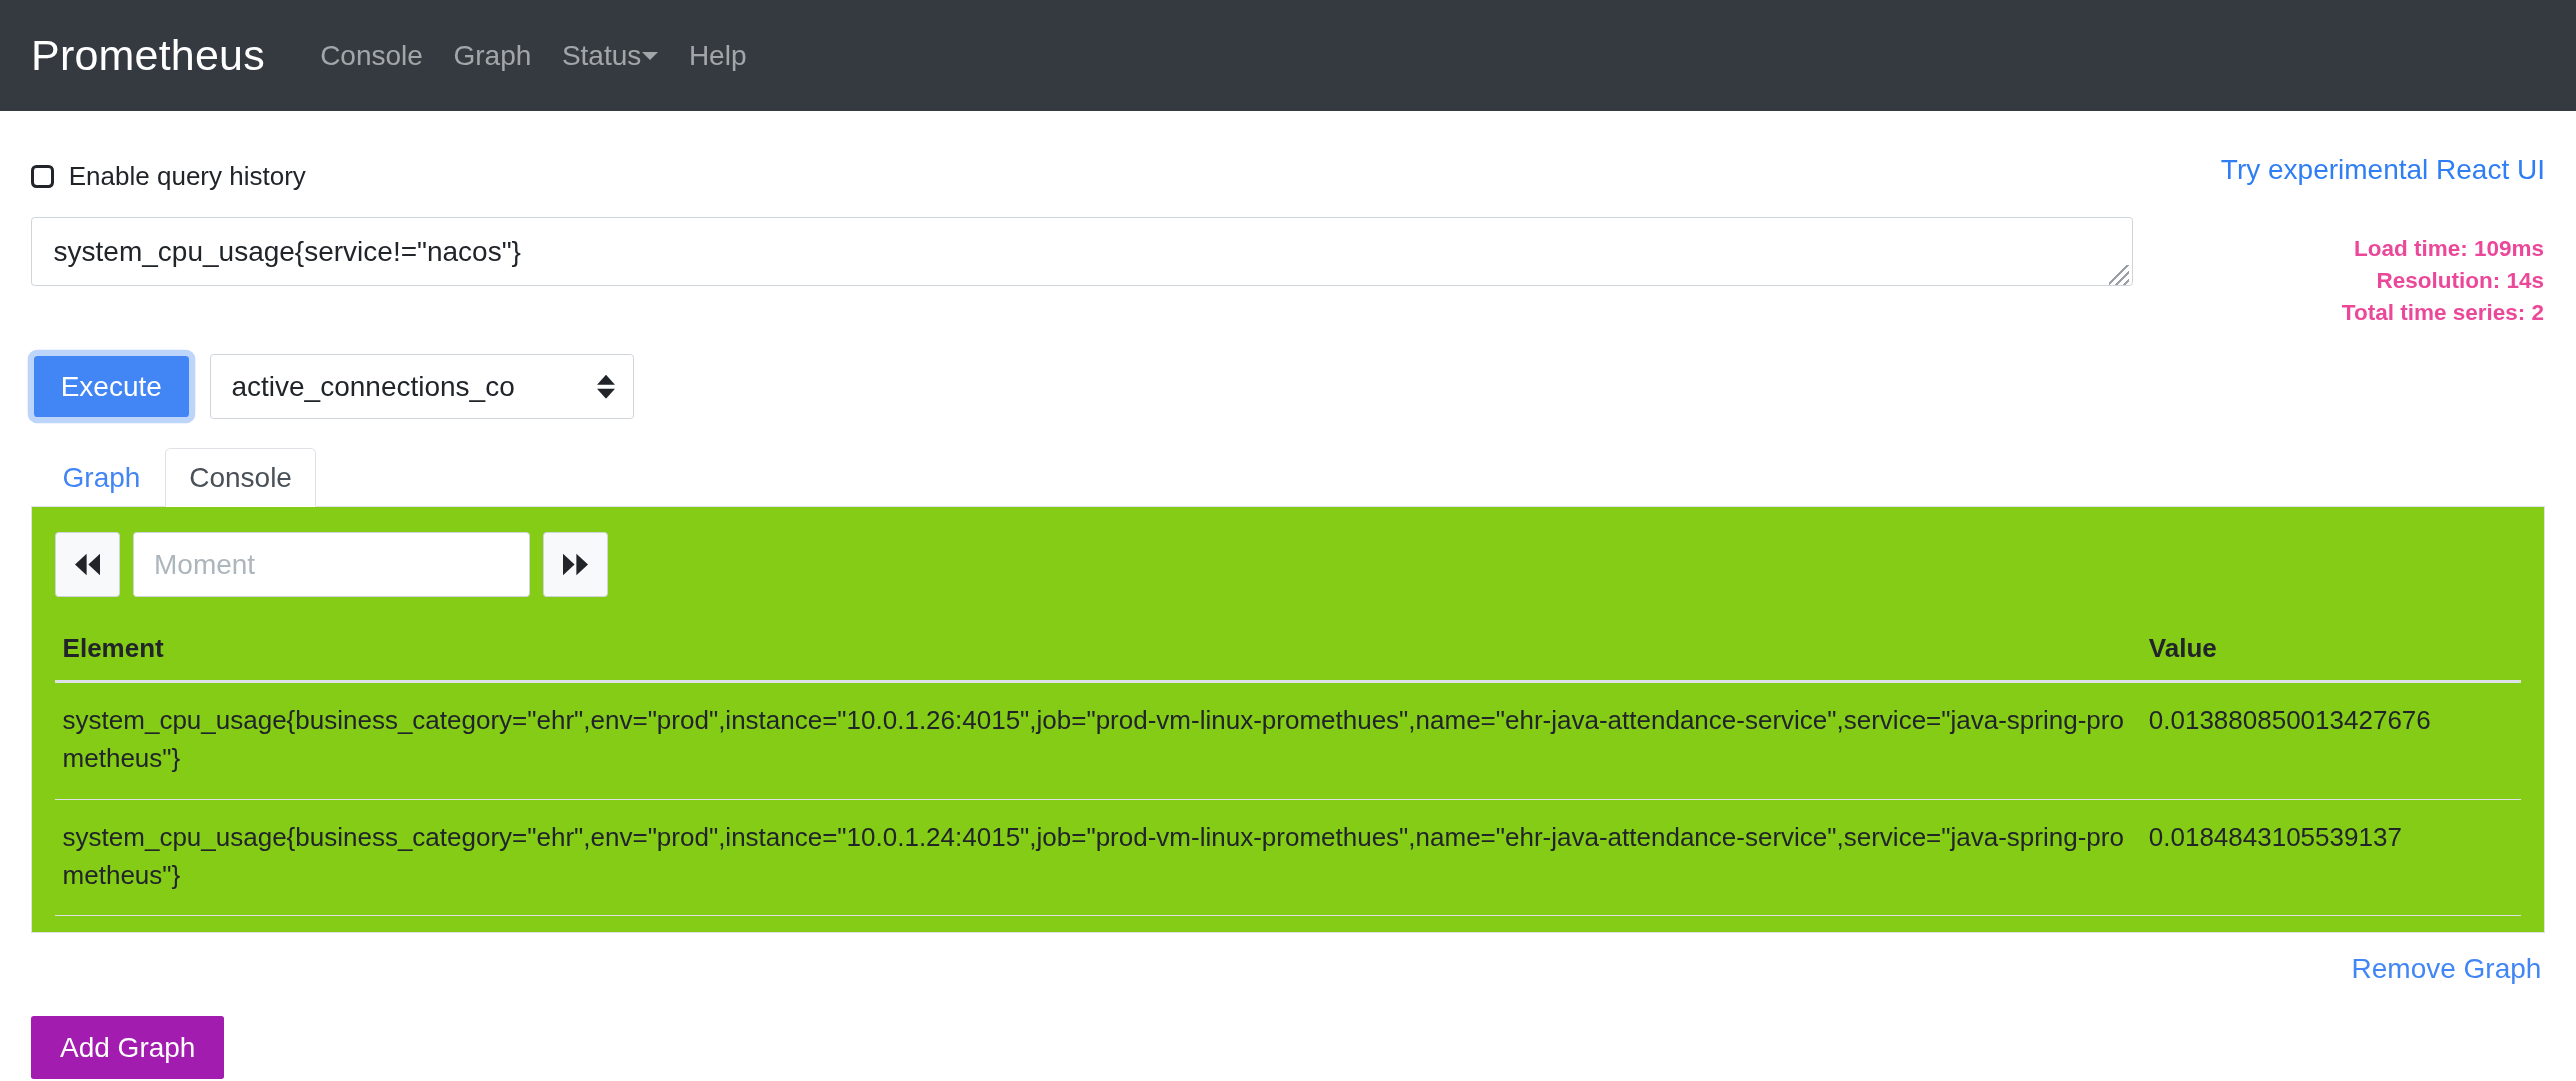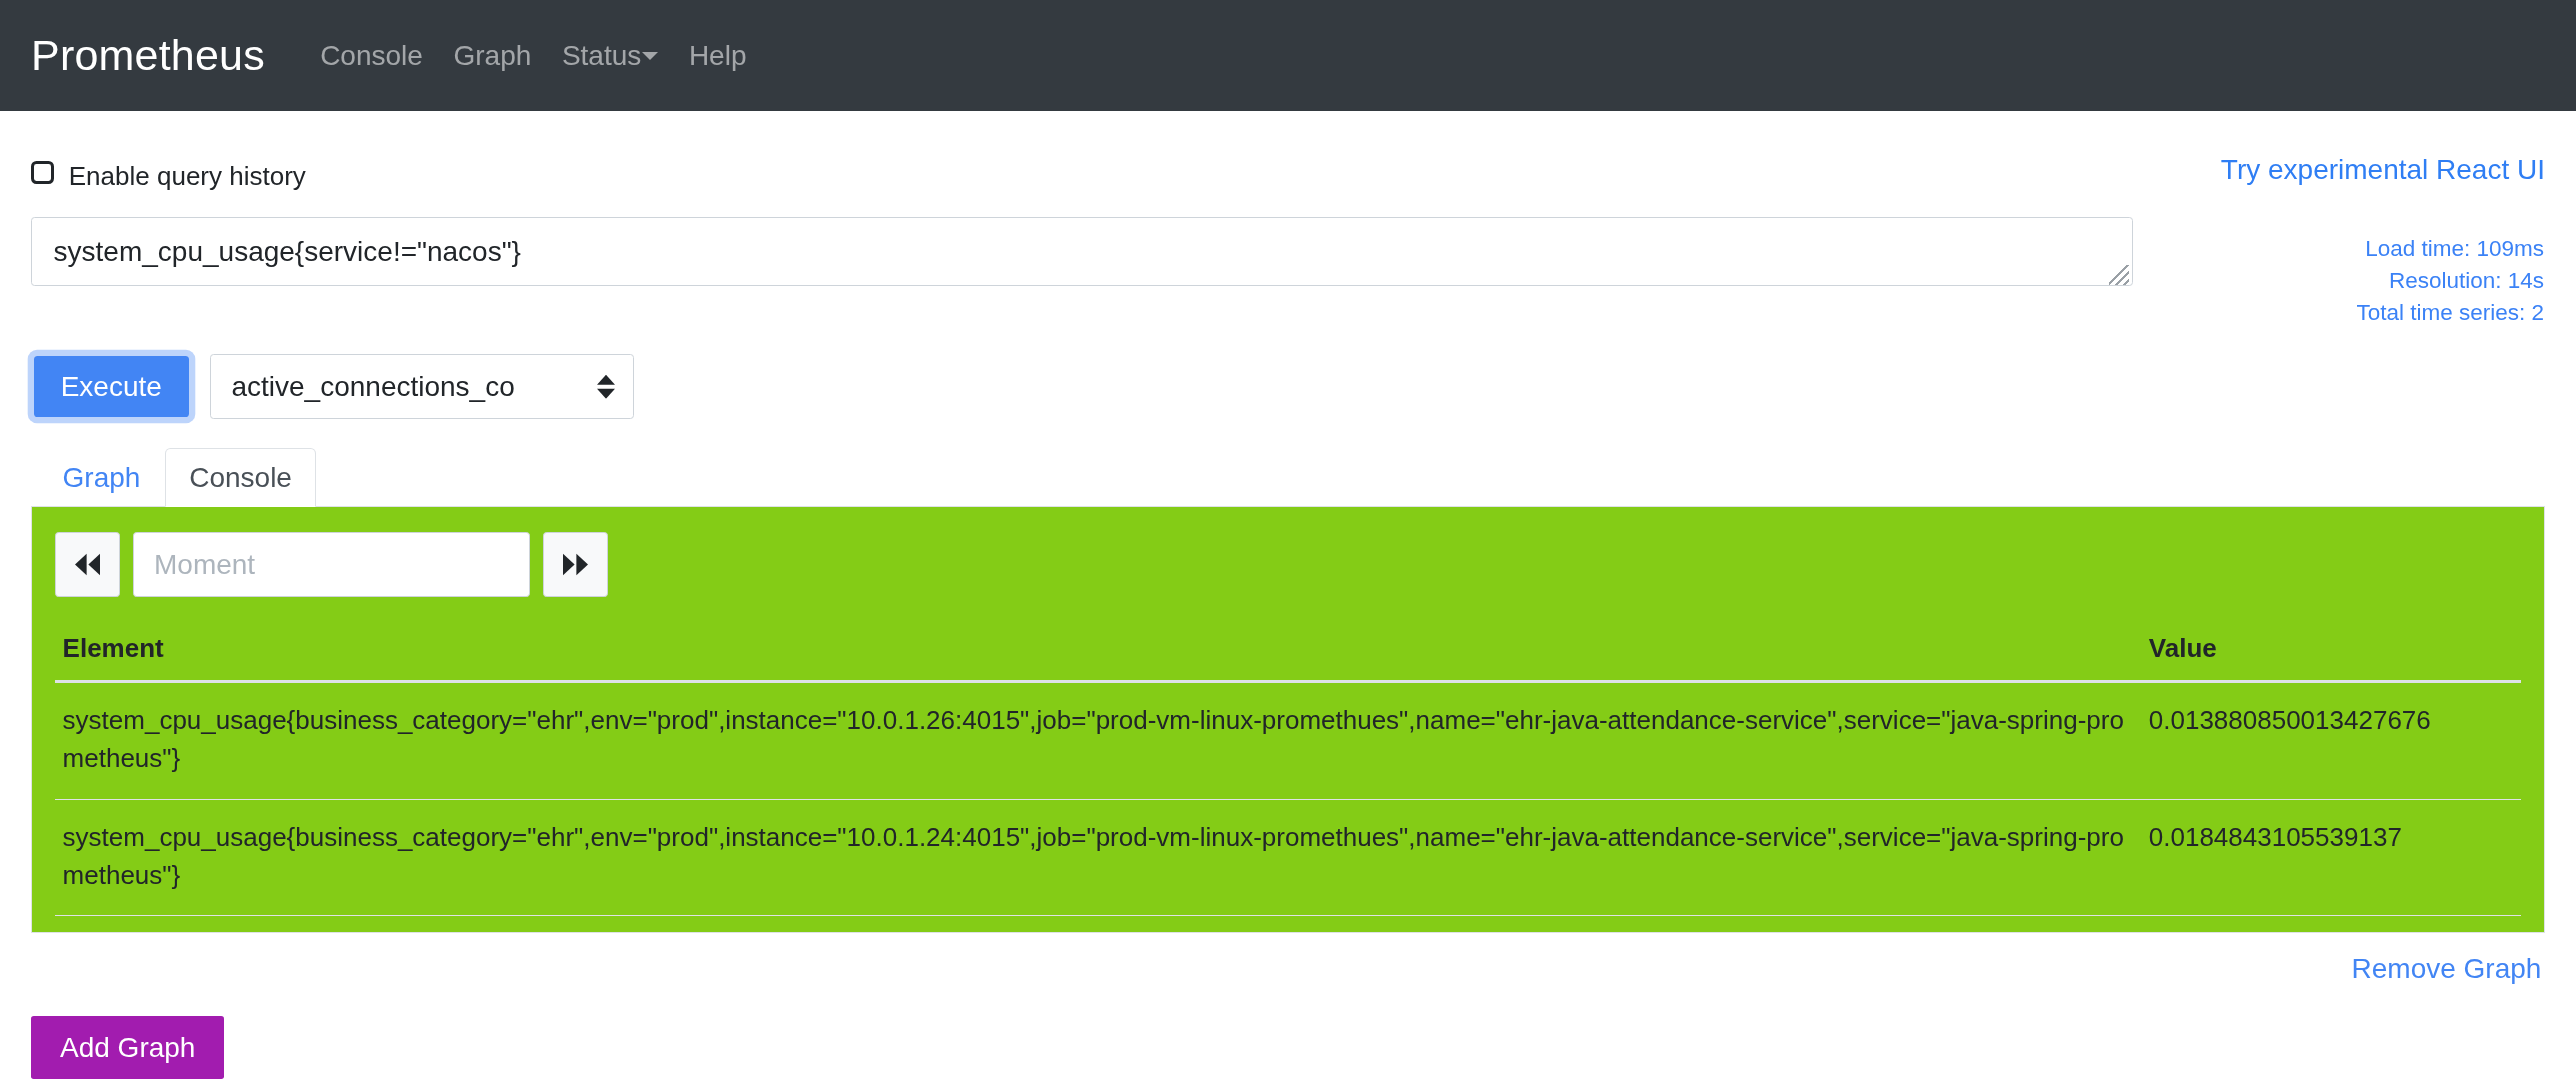--- a/index.html
+++ b/index.html
@@ -49,21 +49,21 @@
   .page { padding: 0 31px; position: relative; }
 
   .toprow {
     display: flex;
     justify-content: space-between;
     align-items: flex-start;
   }
 
   .hist-row {
     display: flex;
-    align-items: flex-start;
+    align-items: center;
     gap: 14.4px;
     padding-top: 50px;
   }
   .cb {
     width: 23.4px; height: 23.4px;
     border: 3.6px solid #212529;
     border-radius: 5.4px;
     background: #fff;
     flex: none;
     cursor: pointer;
@@ -116,26 +116,27 @@
     pointer-events: none;
     background:
       linear-gradient(135deg, transparent 0 44%, #9aa0a6 44% 52%, transparent 52% 64%),
       linear-gradient(135deg, transparent 0 64%, #9aa0a6 64% 72%, transparent 72% 84%),
       linear-gradient(135deg, transparent 0 84%, #9aa0a6 84% 92%, transparent 92%);
   }
 
   .stats {
     margin-left: 32px;
     font-size: 22.5px;
-    color: #3b82f6;
+    color: #ec4899;
     line-height: 32px;
     text-align: right;
     width: 379px;
     padding-top: 16px;
     white-space: nowrap;
+    font-weight: bold;
   }
 
   
   .exec-row {
     display: flex;
     align-items: center;
     margin-top: 25px;
     gap: 0;
   }
   .btn-exec {

